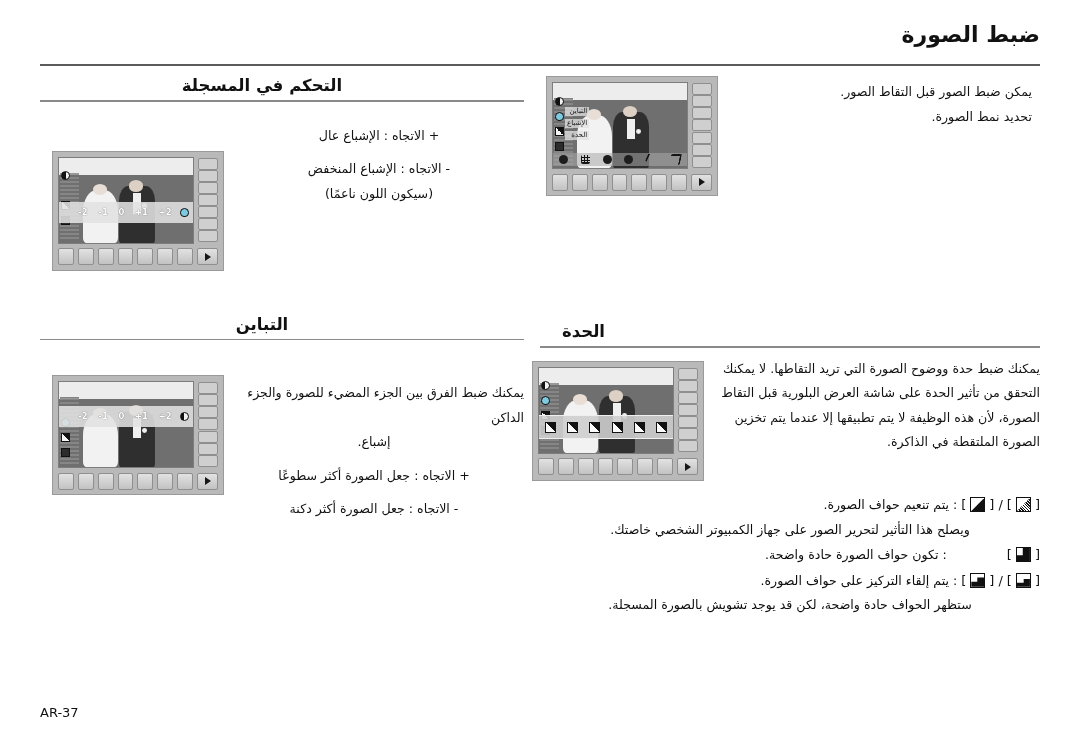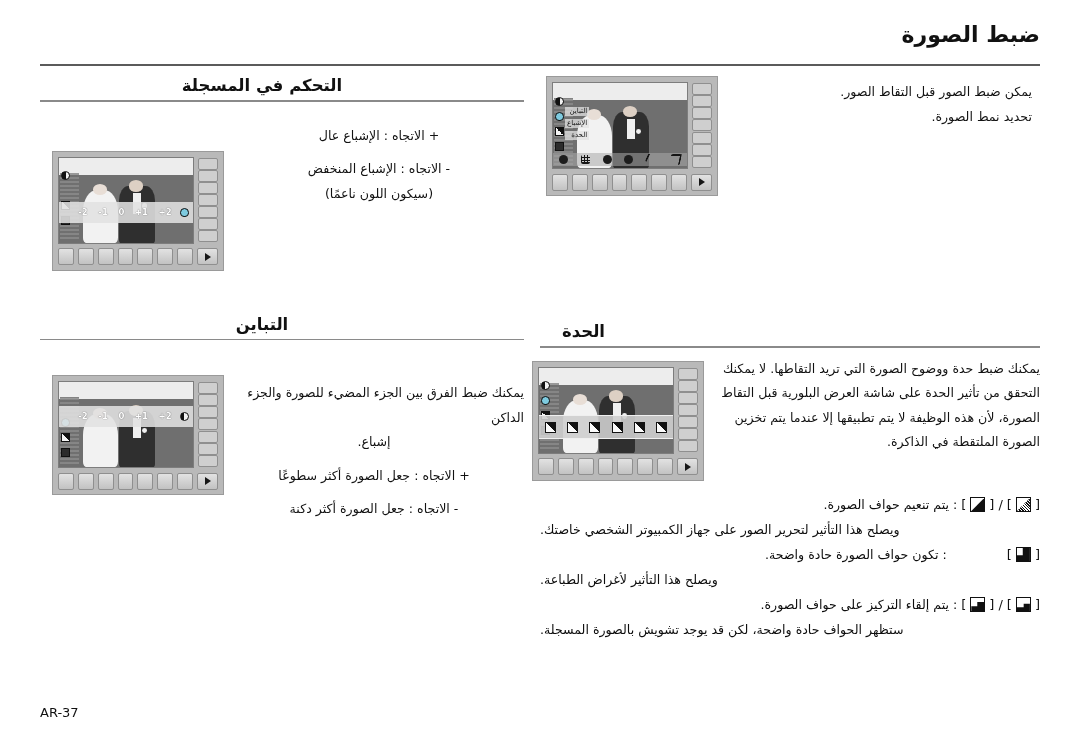--- a/index.html
+++ b/index.html
@@ -349,21 +349,21 @@
     margin: 0 2px;
   }
 
   
   .legend {
     direction: rtl;
     font-size: 12.6px;
     line-height: 1.95;
   }
   .legend .ln { text-align: right; }
-  .legend .ln.c { text-align: left; }
+  .legend .ln.c { text-align: center; }
   .ic-box {
     display: inline-block;
     width: 15px; height: 15px;
     border: 1.4px solid #111;
     box-sizing: border-box;
     background: #ffffff;
     position: relative;
     vertical-align: -3px;
     overflow: hidden;
   }
@@ -715,21 +715,20 @@
     </div>
     <div class="ln c">ويصلح هذا التأثير لتحرير الصور على جهاز الكمبيوتر الشخصي خاصتك.</div>
 
     <div class="ln" style="padding-left:72px;">
       <span class="brk">[</span>
       <span class="ic-box step2"></span>
       <span class="brk">]</span>
       <span style="display:inline-block;width:52px;"></span>
       <span>: تكون حواف الصورة حادة واضحة.</span>
     </div>
-    <div class="ln c">ويصلح هذا التأثير لأغراض الطباعة.</div>
 
     <div class="ln">
       <span class="brk">[</span>
       <span class="ic-box step3"></span>
       <span class="brk">]</span>
       <span class="brk">/</span>
       <span class="brk">[</span>
       <span class="ic-box step4"></span>
       <span class="brk">]</span>
       <span>: يتم إلقاء التركيز على حواف الصورة.</span>

